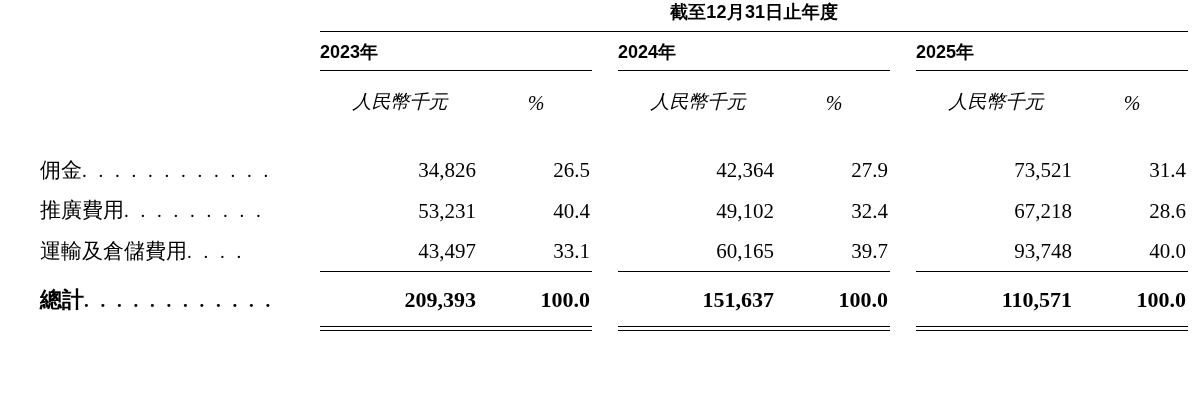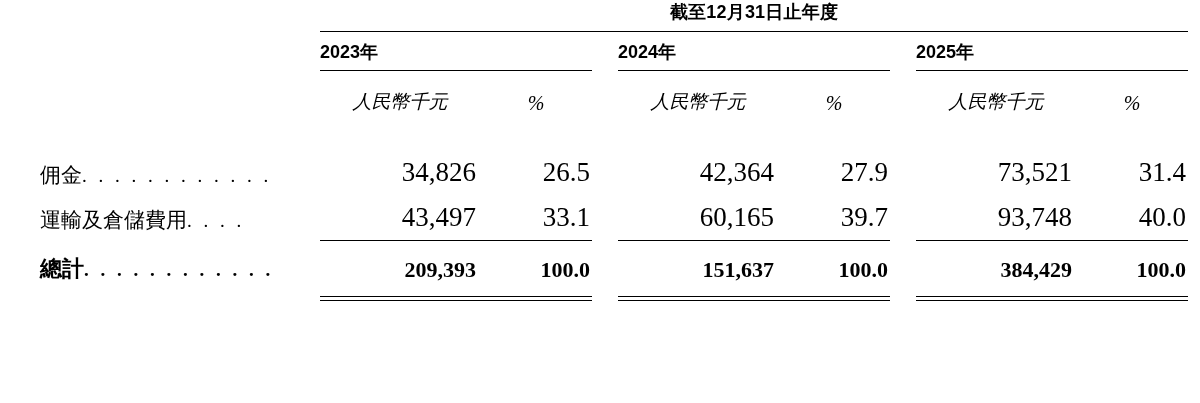--- a/index.html
+++ b/index.html
@@ -85,21 +85,21 @@
     white-space: nowrap;
     padding: 7px 0 7px 20px;
     line-height: 1.25;
   }
   .lbl .dots {
     letter-spacing: 3.5px;
     font-size: 19px;
   }
   .num {
     text-align: right;
-    font-size: 27px;
+    font-size: 21px;
     padding: 7px 4px 7px 0;
     white-space: nowrap;
     font-family: "Liberation Serif", "DejaVu Serif", serif;
   }
   .num.pct { padding-right: 2px; }
 
   
   tr.total .lbl,
   tr.total .num {
     font-weight: bold;
@@ -194,20 +194,31 @@
       <td class="num">34,826</td>
       <td class="num pct">26.5</td>
       <td></td>
       <td class="num">42,364</td>
       <td class="num pct">27.9</td>
       <td></td>
       <td class="num">73,521</td>
       <td class="num pct">31.4</td>
     </tr>
 
+    <tr>
+      <td class="lbl"><span>推廣費用</span><span class="dots">. . . . . . . . .</span></td>
+      <td class="num">53,231</td>
+      <td class="num pct">40.4</td>
+      <td></td>
+      <td class="num">49,102</td>
+      <td class="num pct">32.4</td>
+      <td></td>
+      <td class="num">67,218</td>
+      <td class="num pct">28.6</td>
+    </tr>
 
     <tr>
       <td class="lbl"><span>運輸及倉儲費用</span><span class="dots">. . . .</span></td>
       <td class="num">43,497</td>
       <td class="num pct">33.1</td>
       <td></td>
       <td class="num">60,165</td>
       <td class="num pct">39.7</td>
       <td></td>
       <td class="num">93,748</td>
@@ -231,21 +242,21 @@
     </tr>
 
     <tr class="total">
       <td class="lbl"><span>總計</span><span class="dots">. . . . . . . . . . . .</span></td>
       <td class="num">209,393</td>
       <td class="num pct">100.0</td>
       <td></td>
       <td class="num">151,637</td>
       <td class="num pct">100.0</td>
       <td></td>
-      <td class="num">384,429</td>
+      <td class="num">110,571</td>
       <td class="num pct">100.0</td>
     </tr>
 
     <tr class="post-total-gap">
       <td colspan="9"></td>
     </tr>
 
     <tr>
       <td></td>
       <td class="rule-dbl"></td>

